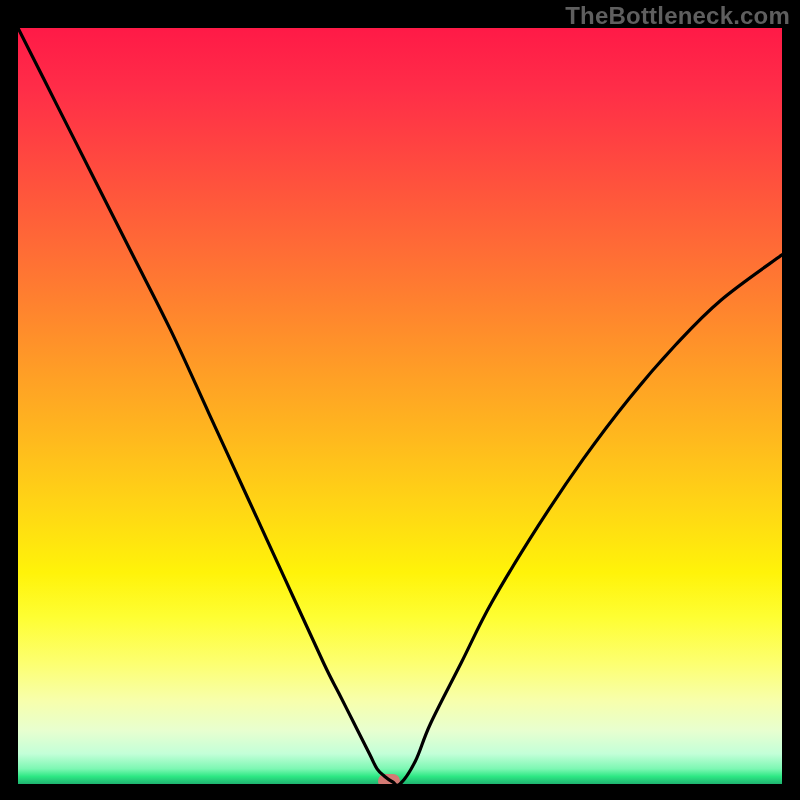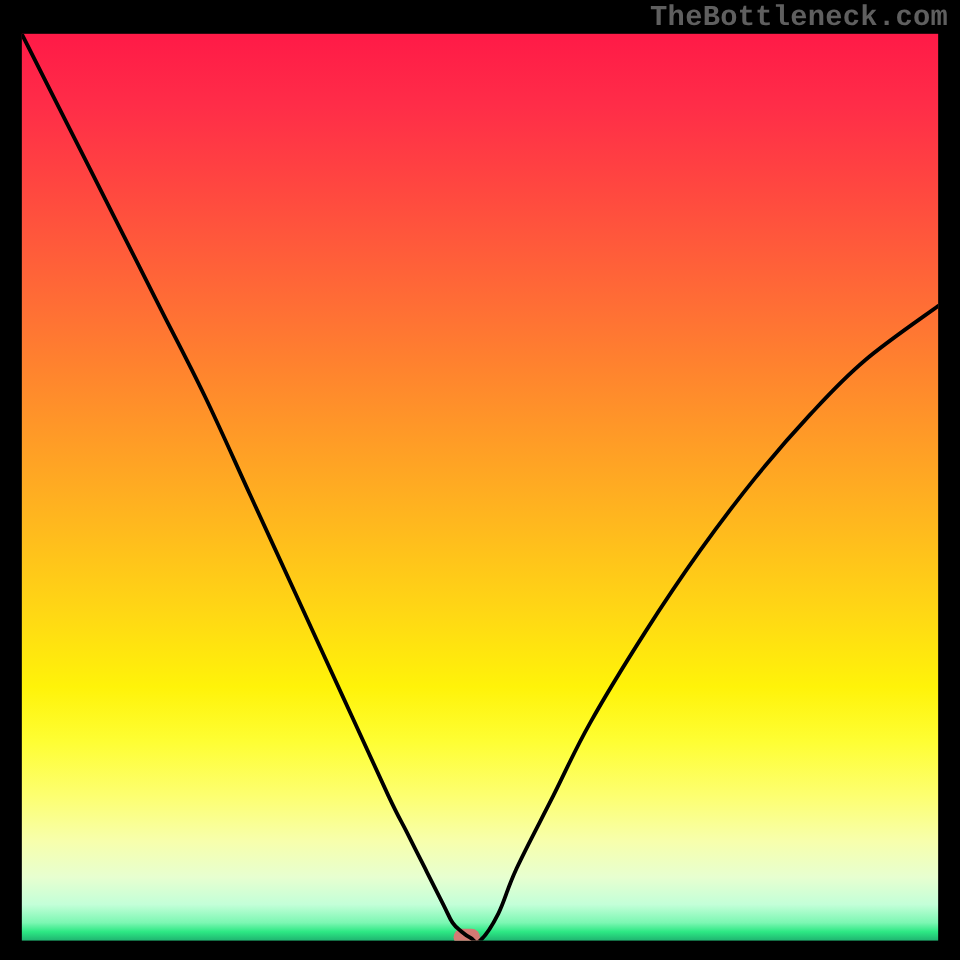--- a/index.html
+++ b/index.html
@@ -9,21 +9,20 @@
     height: 800px;
     background: #000;
     overflow: hidden;
     font-family: Arial, Helvetica, sans-serif;
   }
   .outer {
     position: relative;
     width: 800px;
     height: 800px;
     background: #000;
-    font-family: Liberation Mono, monospace;
   }
   .watermark {
     position: absolute;
     top: 2px;
     right: 10px;
     color: #5f5f5f;
     font-size: 24px;
     font-weight: 600;
     letter-spacing: 0.2px;
     z-index: 30;

